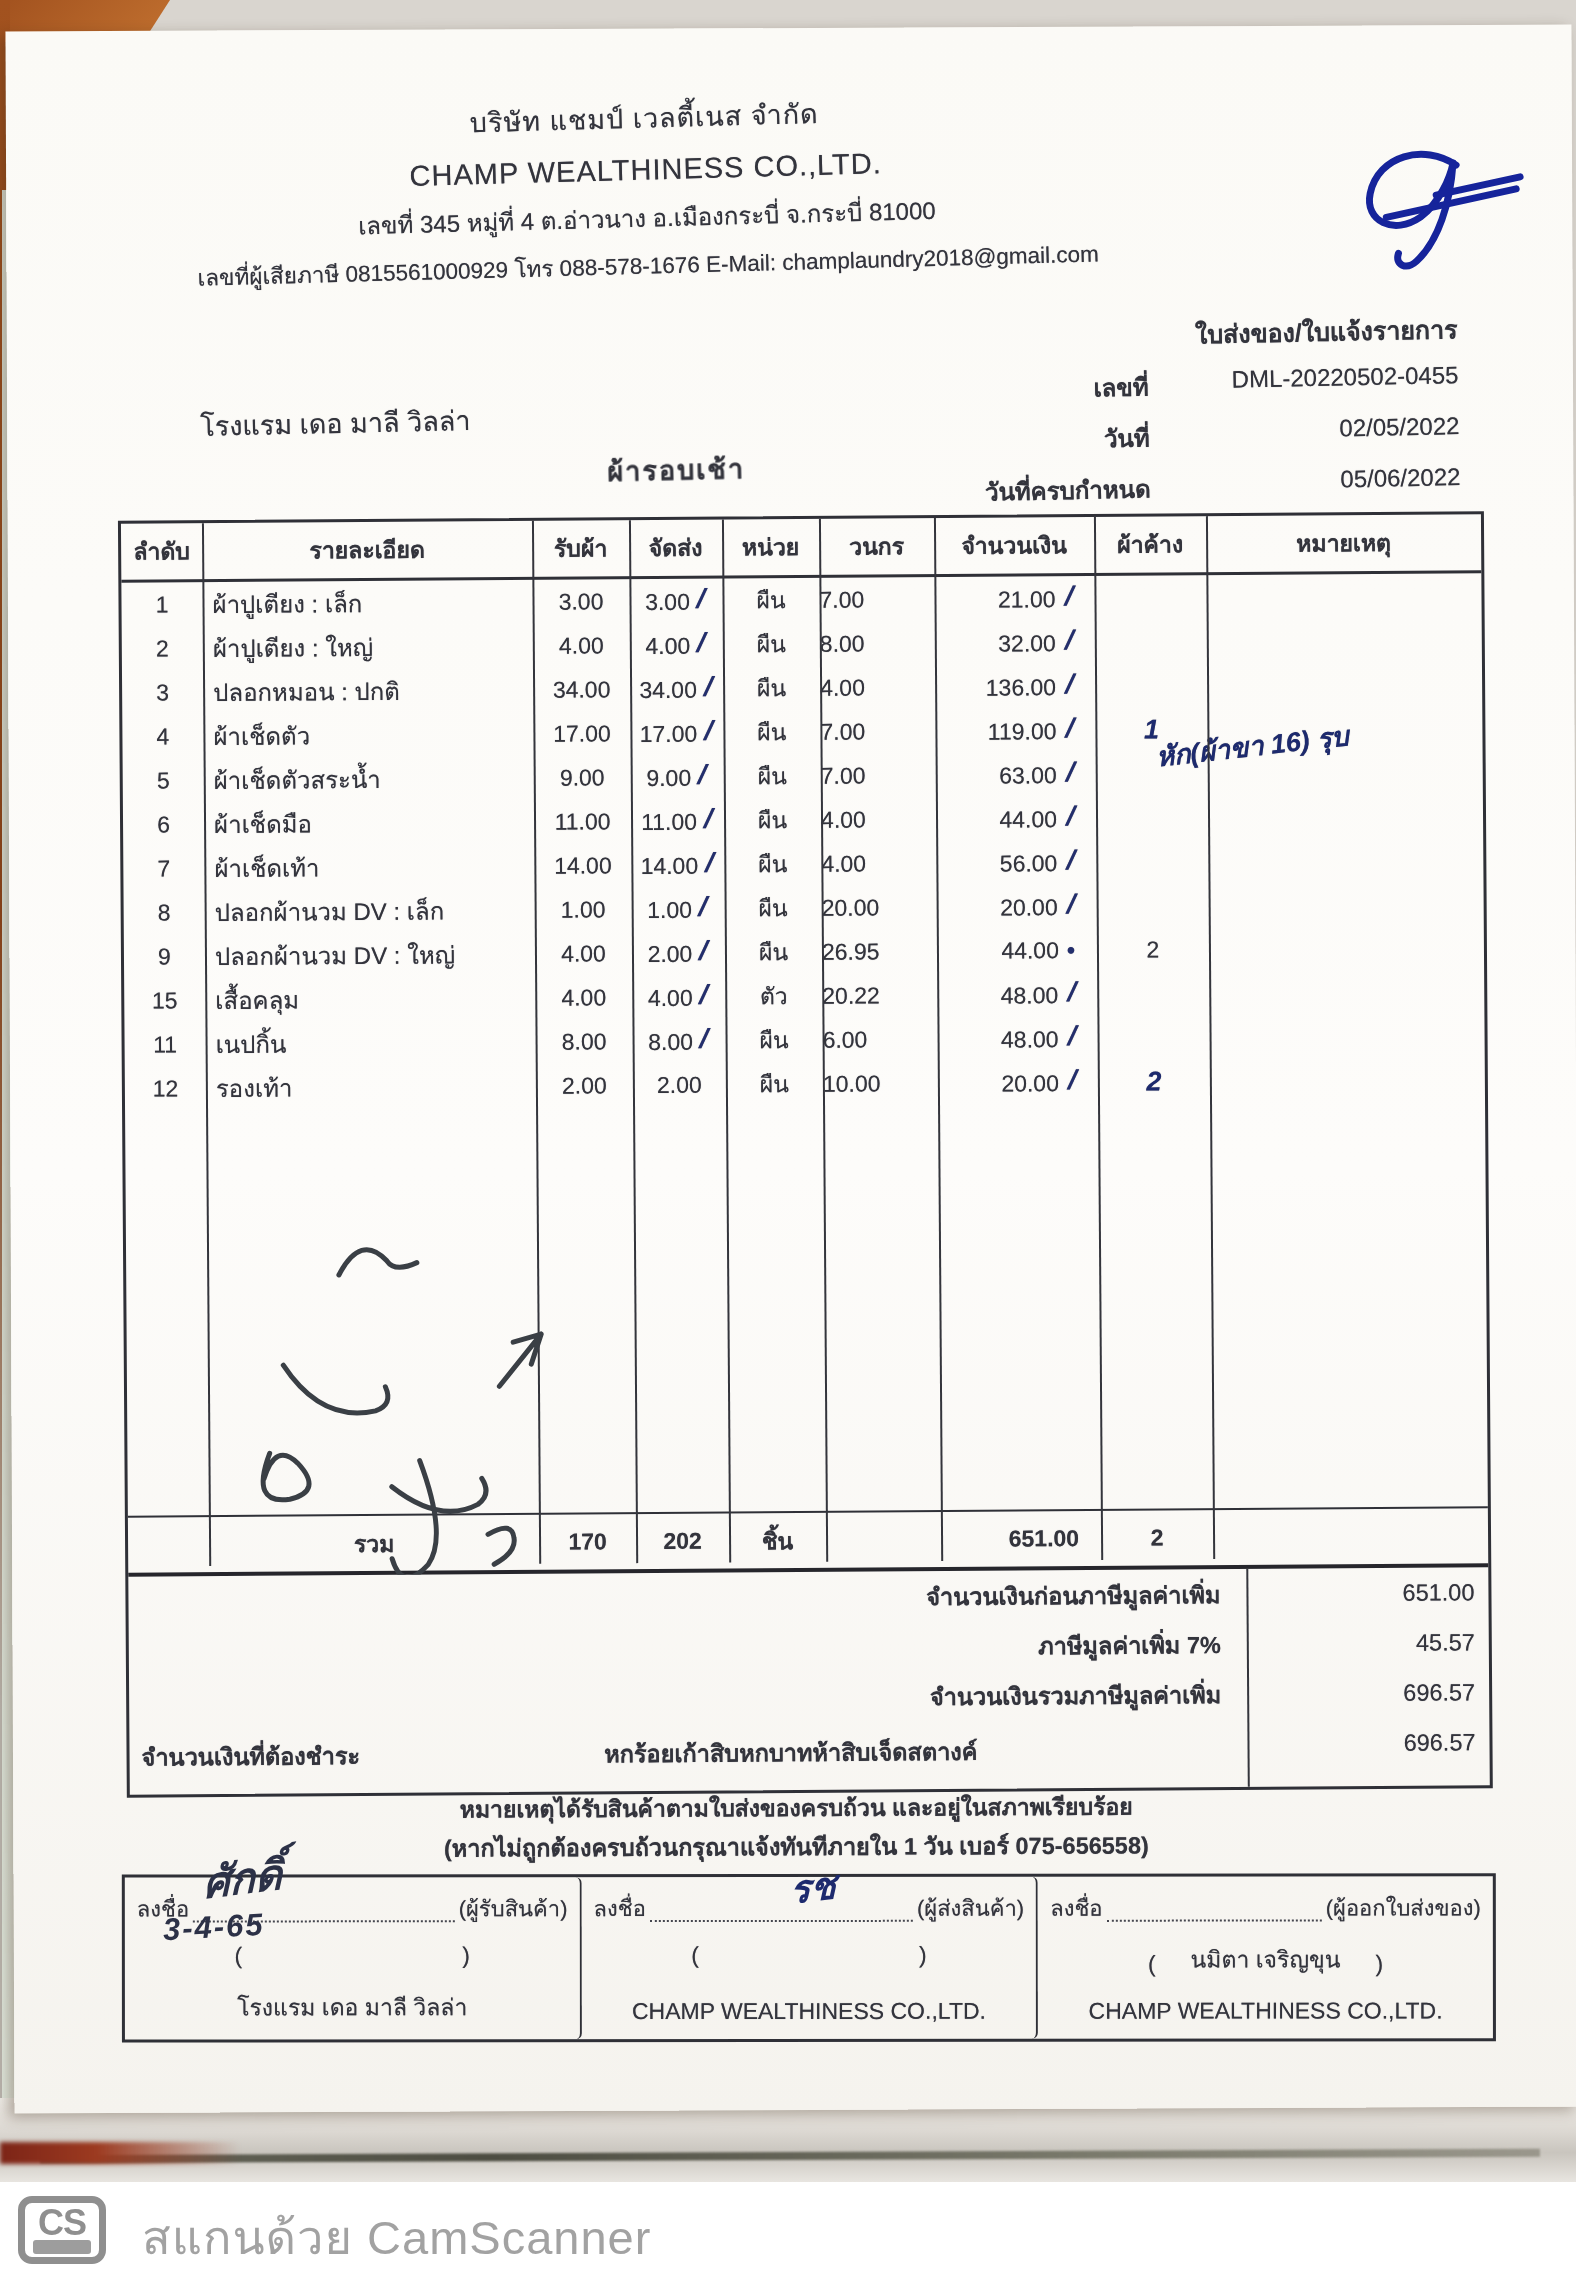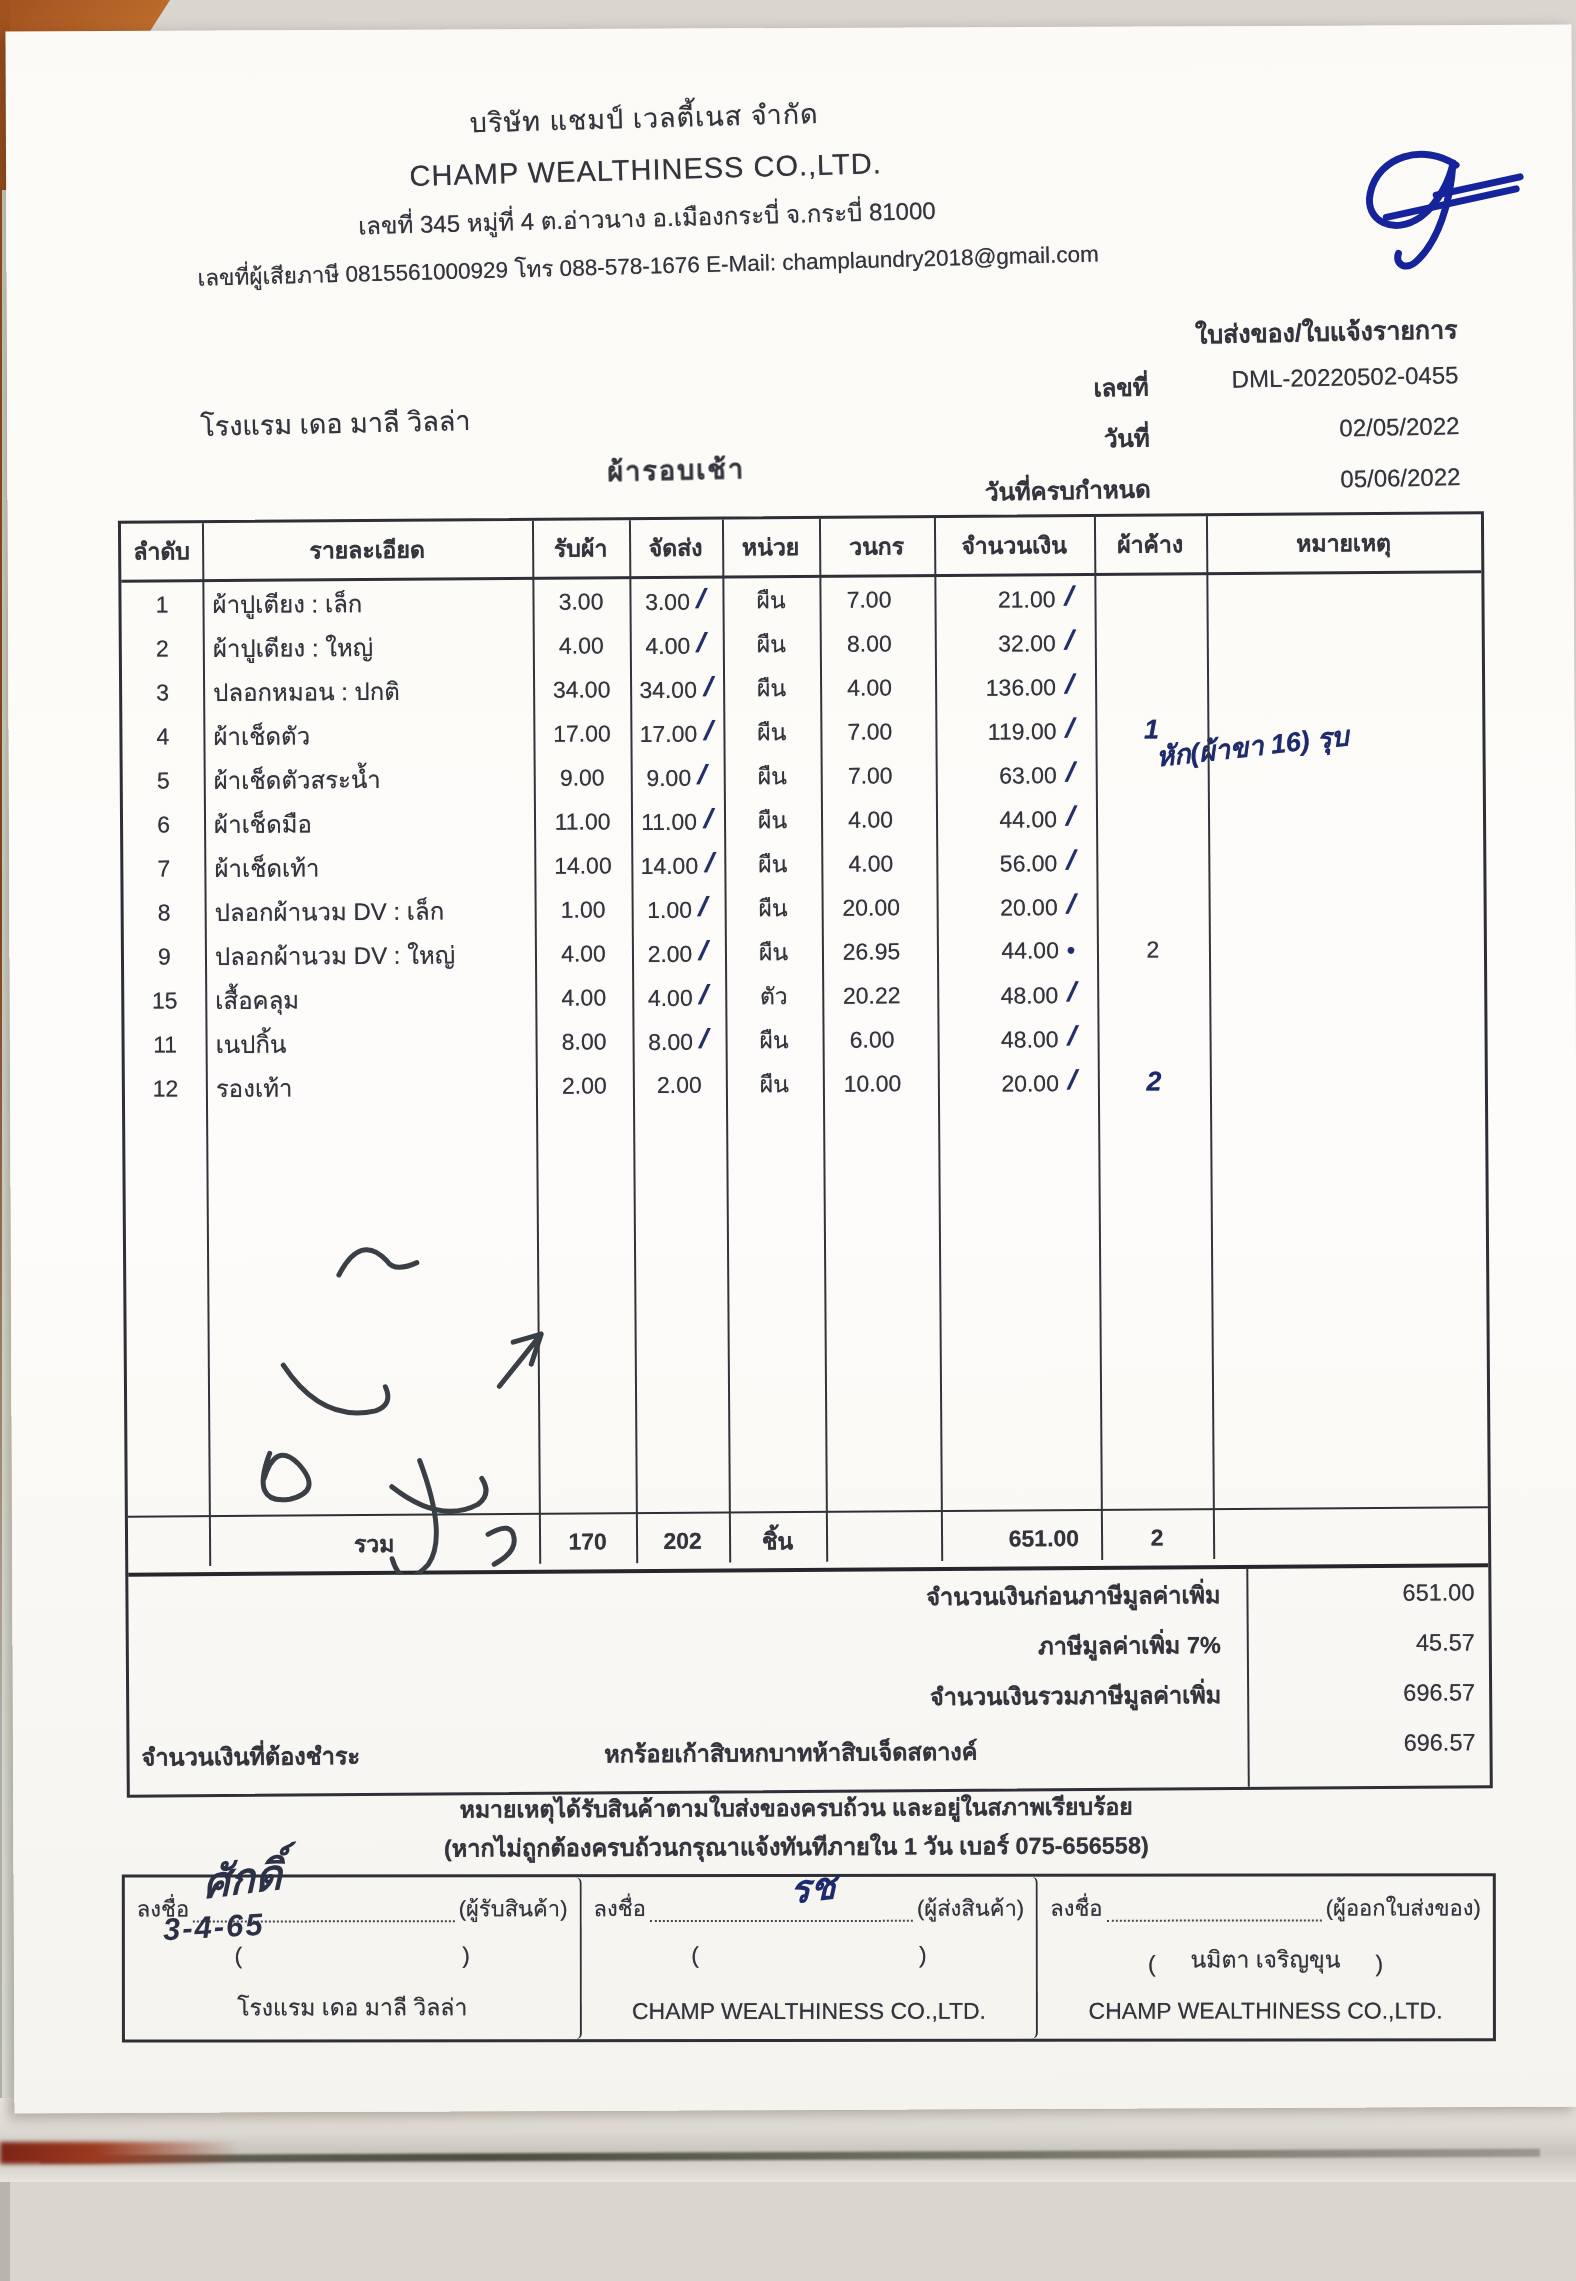--- a/index.html
+++ b/index.html
@@ -53,21 +53,21 @@
   
   .tbl{position:absolute;left:112px;top:488px;width:1360px;border:3px solid #2f3037;
        transform:rotate(-0.15deg);background:transparent;}
   .grid{display:grid;grid-template-columns:81px 330px 97px 93px 97px 115px 160px 112px 1fr;}
   .thead{height:56px;align-items:center;border-bottom:3px solid #2f3037;font-size:23px;font-weight:bold;}
   .thead>div{text-align:center;}
   .trow{height:44px;align-items:center;font-size:23px;}
   .c-no{text-align:center;}
   .c-desc{padding-left:10px;font-size:24px;}
   .c-cent{text-align:center;}
-  .c-right{text-align:center;padding-right:16px;}
+  .c-right{text-align:left;padding-right:16px;}
   .c-amt{text-align:right;padding-right:22px;white-space:nowrap;}
   .tick{display:inline-block;color:#232e6d;font-weight:bold;font-size:27px;
         transform:skewX(-16deg) translateY(-2px);margin-left:5px;width:12px;}
   .dotmark{display:inline-block;color:#232e6d;font-weight:bold;margin-left:8px;}
   .c-note{position:relative;}
   .hand-note{position:absolute;left:-52px;top:-4px;font-size:27px;white-space:nowrap;
              transform:rotate(-6deg);}
   .blank-zone{height:405px;position:relative;}
   .vline{position:absolute;top:0;width:2px;background:#34353c;}
   .trow-total{height:55px;align-items:center;font-size:23px;font-weight:bold;
@@ -416,14 +416,21 @@
           <span>(</span>
           <span class="paren-gap print">นมิตา เจริญขุน</span>
           <span>)</span>
         </div>
         <div class="sig-org print">CHAMP WEALTHINESS CO.,LTD.</div>
       </div>
     </div>
 
   </div>
 
+  <div class="footer">
+    <div class="cs-logo">
+      <span class="cs-txt">CS</span>
+      <span class="cs-base"></span>
+    </div>
+    <div class="footer-text">สแกนด้วย CamScanner</div>
+  </div>
 
 </div>
 
 </body></html>

